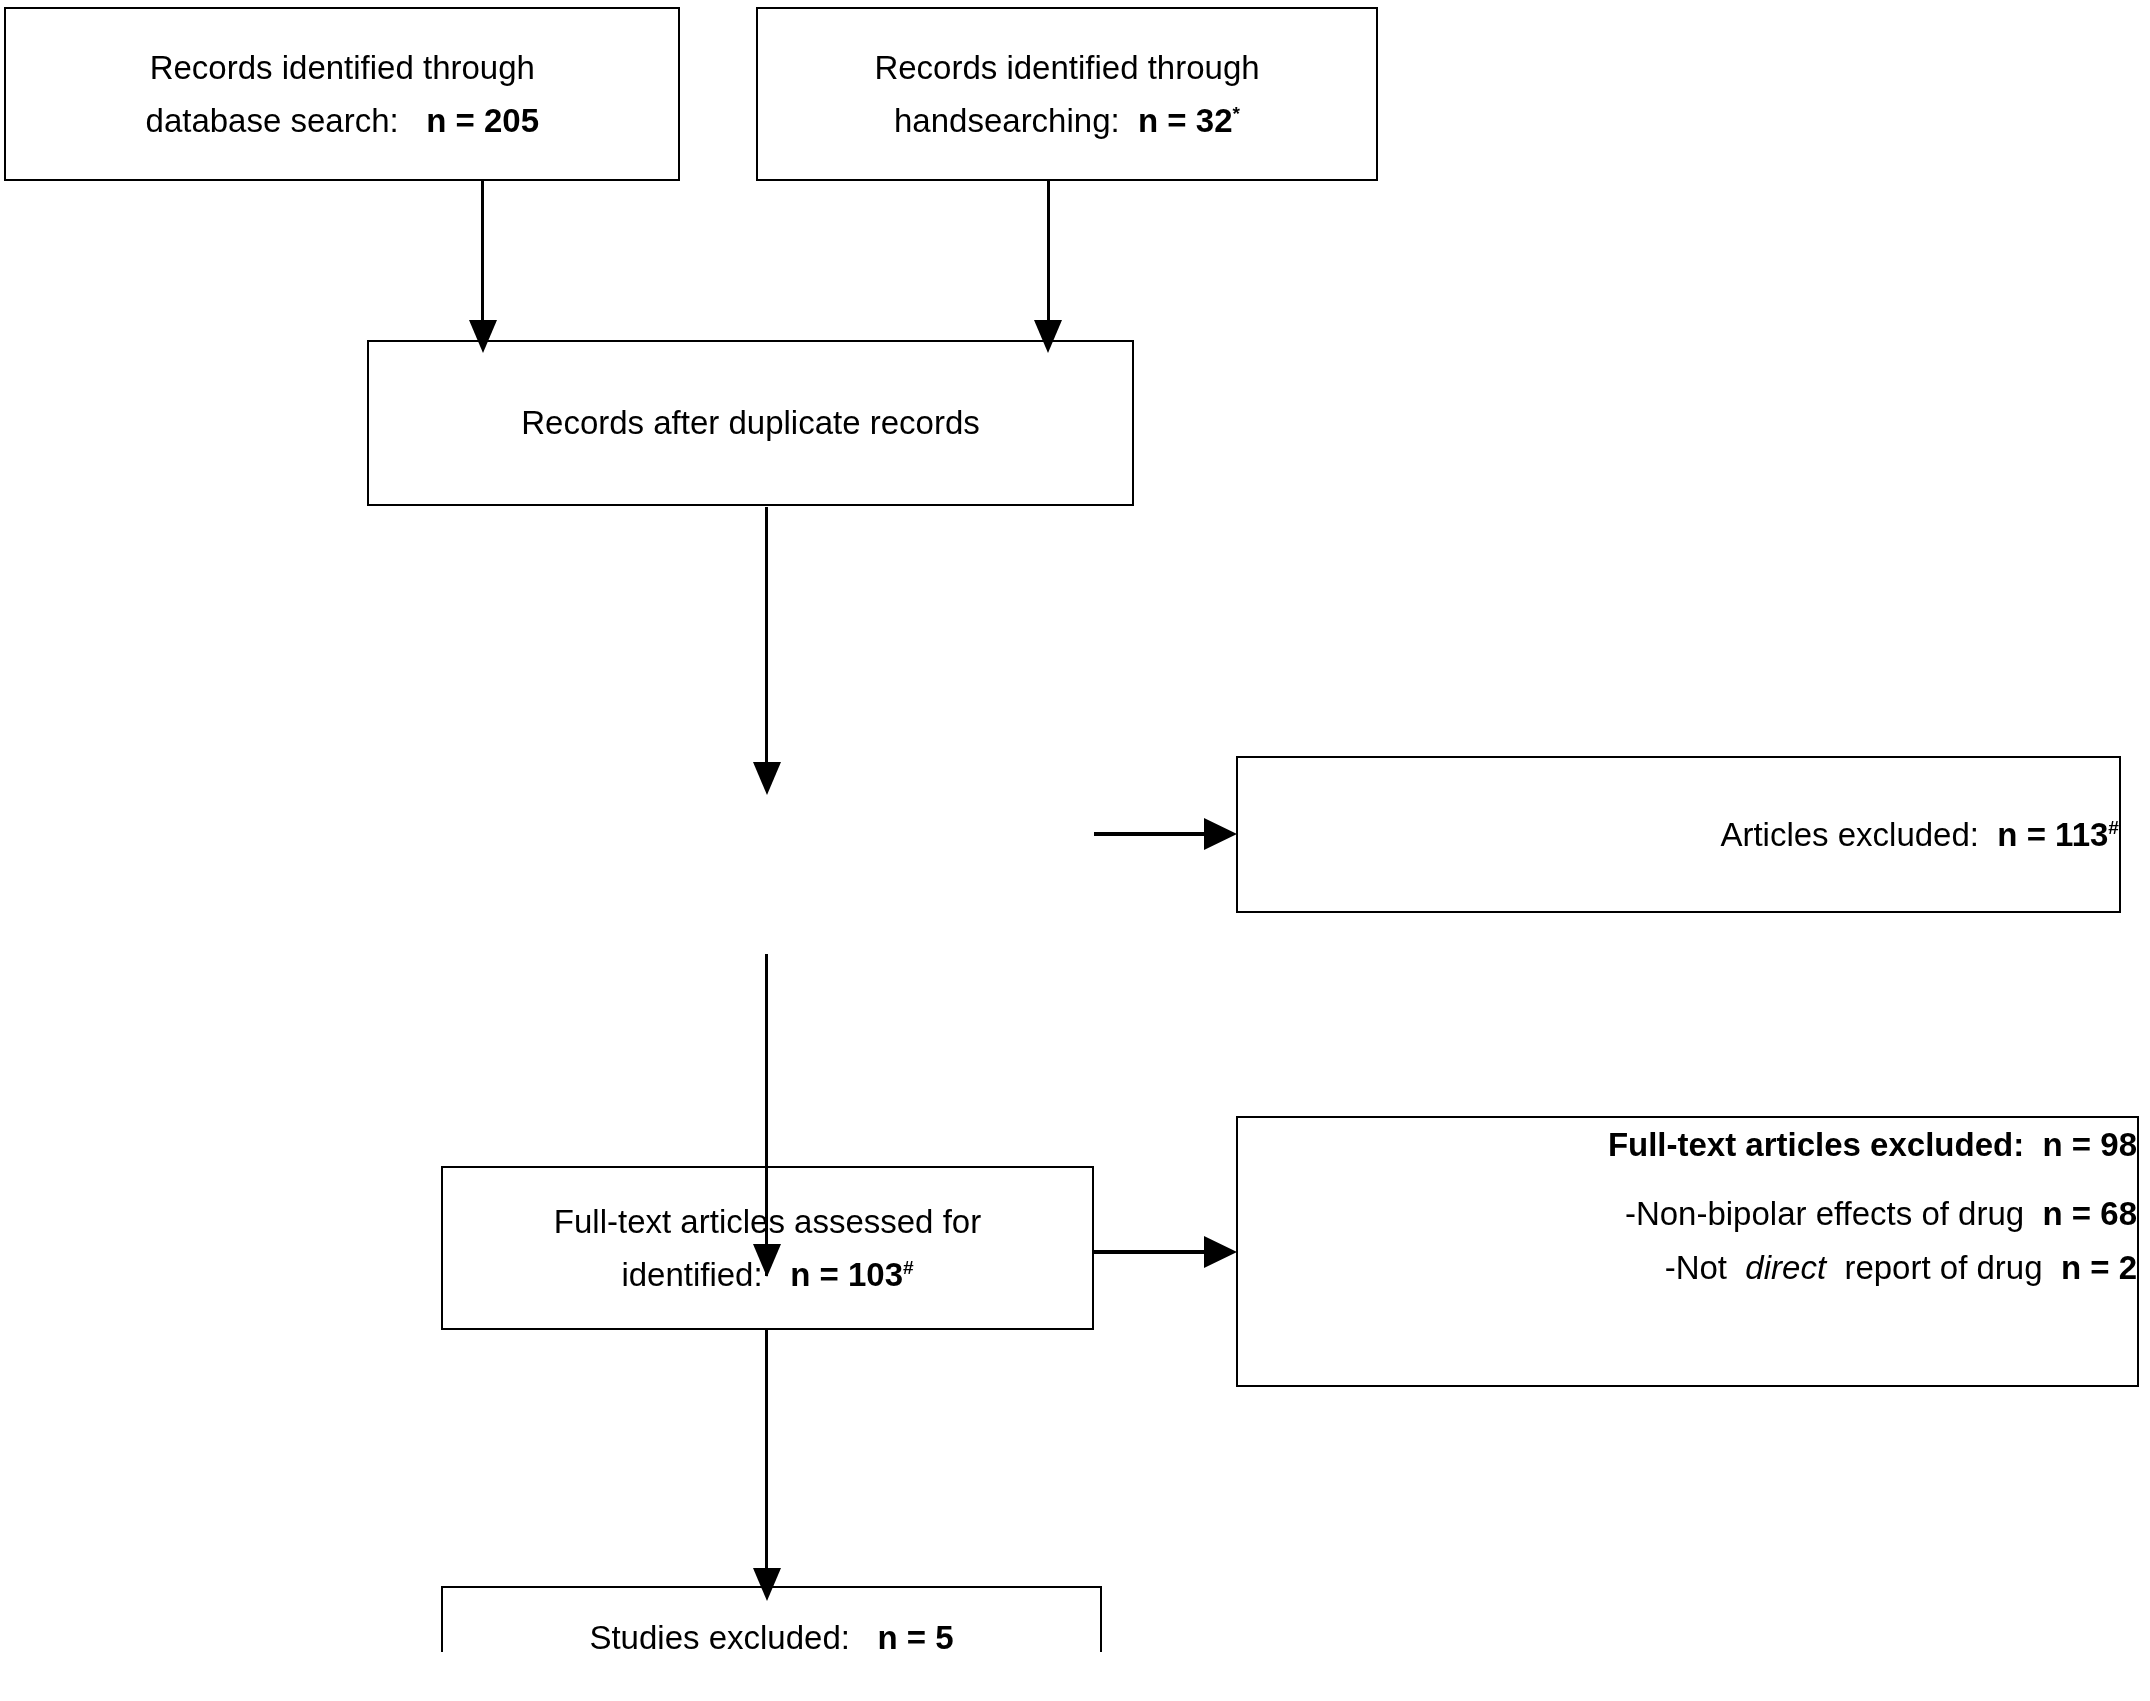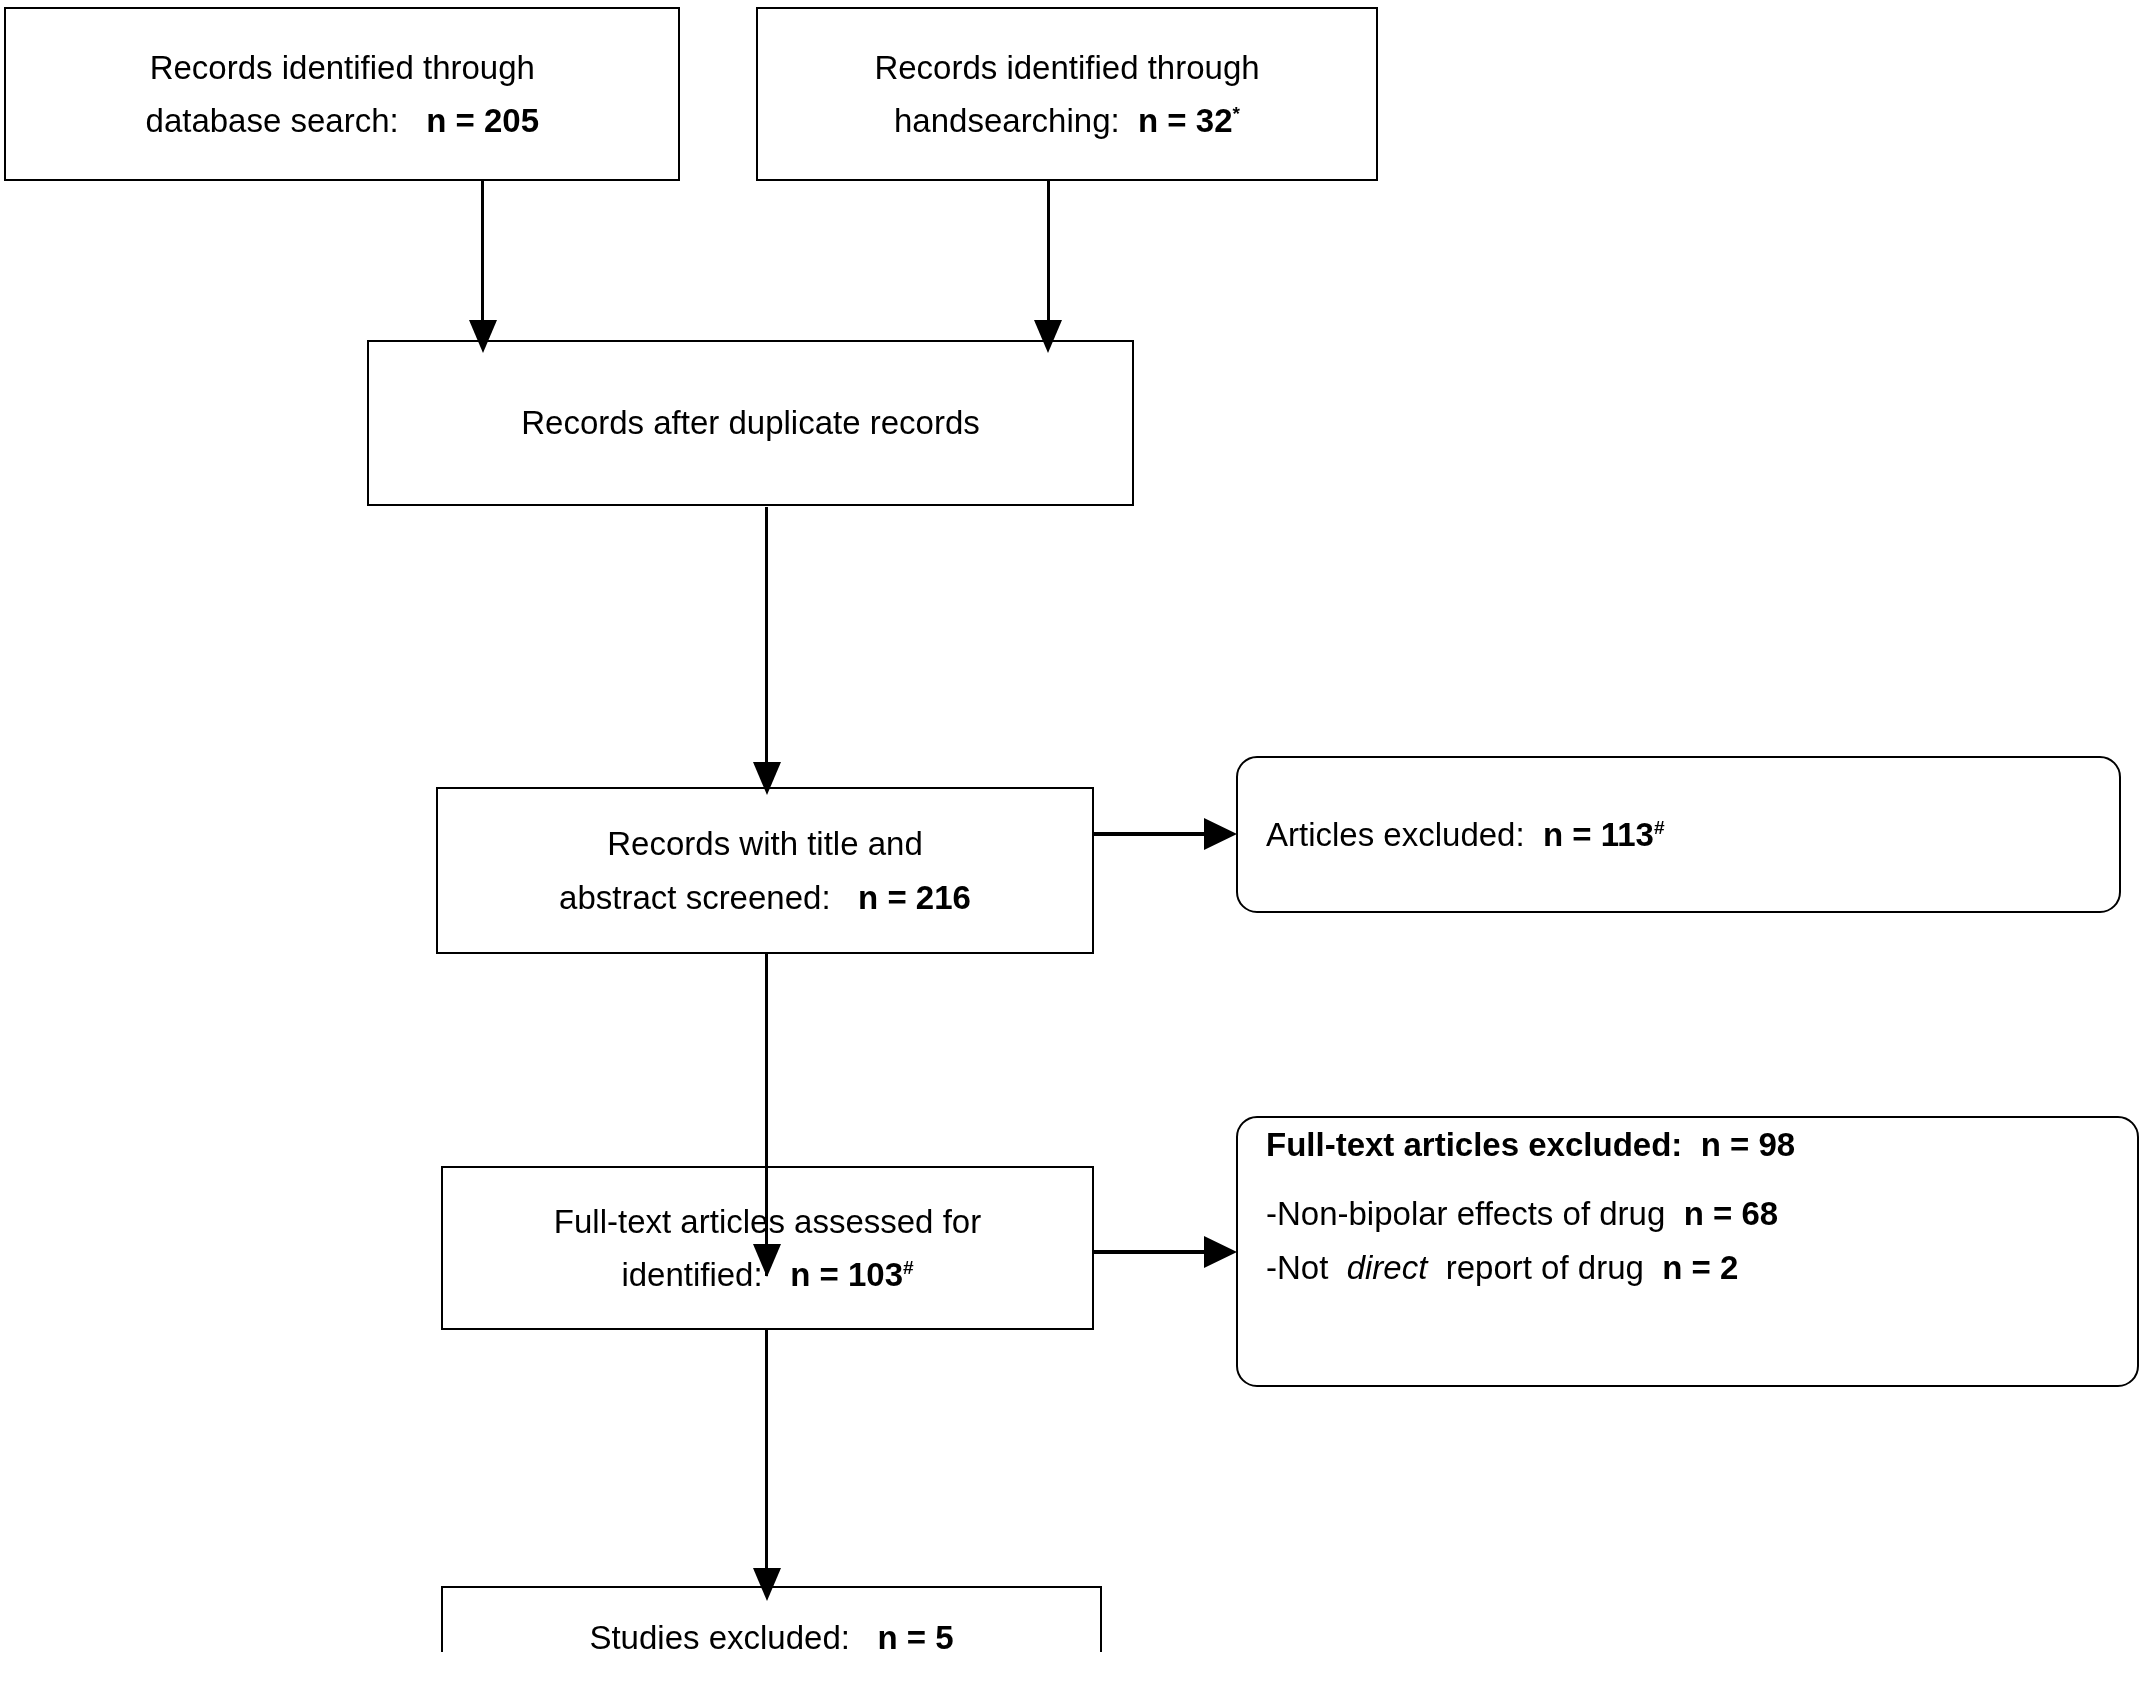--- a/index.html
+++ b/index.html
@@ -17,21 +17,21 @@
     box-sizing:border-box;
     border:2.7px solid #000000;
     background:#ffffff;
     display:flex;
     flex-direction:column;
     justify-content:center;
     color:#000000;
     z-index:2;
   }
   .box.center{align-items:center;text-align:center;}
-  .box.left{align-items:flex-start;text-align:left;border-radius:21px;}
+  .box.left{align-items:flex-end;text-align:left;}
   .ln{
     font-size:33px;
     line-height:1.62;
     white-space:nowrap;
   }
   .b{font-weight:bold;}
   .it{font-style:italic;}
   sup{font-size:0.58em; vertical-align:super; line-height:0;}
 
   
@@ -104,27 +104,20 @@
     <div class="ln">
       <span>handsearching:</span>
       <span>&nbsp;</span><span class="b">n = 32</span><sup class="b">*</sup>
     </div>
   </div>
 
   <div class="box center" style="left:367px; top:340px; width:767px; height:166px;justify-content:center;">
     <div class="ln">Records after duplicate records</div>
   </div>
 
-  <div class="box center" style="left:436px; top:787px; width:658px; height:167px;">
-    <div class="ln">Records with title and</div>
-    <div class="ln">
-      <span>abstract screened:</span>
-      <span>&nbsp;&nbsp;</span><span class="b">n = 216</span>
-    </div>
-  </div>
 
   <div class="box left pad-l" style="left:1236px; top:756px; width:885px; height:157px;">
     <div class="ln">
       <span>Articles excluded:</span>
       <span>&nbsp;</span><span class="b">n = 113</span><sup class="b">#</sup>
     </div>
   </div>
 
   <div class="box center" style="left:441px; top:1166px; width:653px; height:164px;">
     <div class="ln">Full-text articles assessed for</div>

